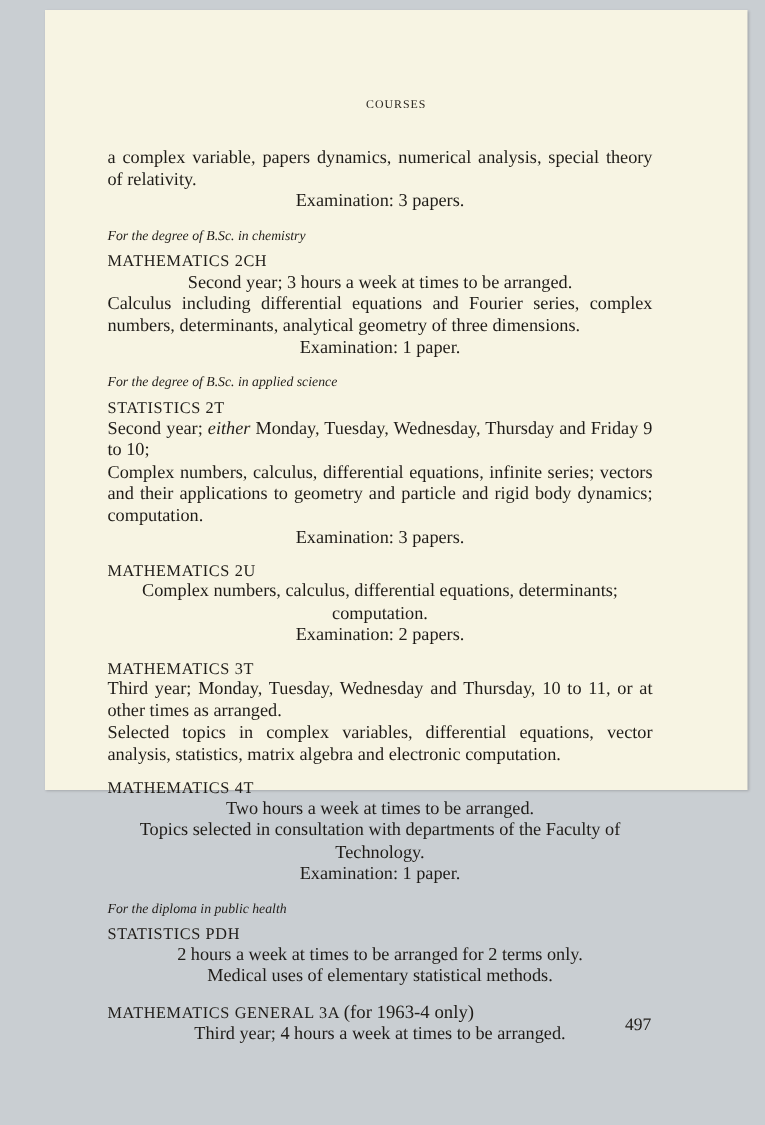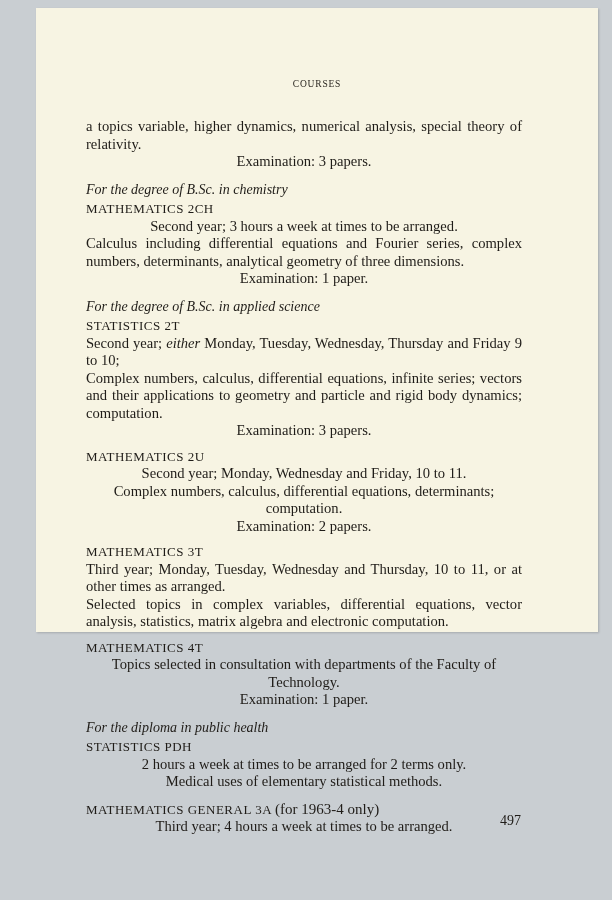--- a/index.html
+++ b/index.html
@@ -32,40 +32,40 @@
     left: 50px; top: 110px;
     width: 436px;
     font-size: 14.6px;
     line-height: 17.5px;
   }
   .block { margin: 0; }
   .line { display: block; text-align: center; }
   .just { text-align: justify; text-align-last: left; }
   .gap-lg { height: 10px; }
   .gap-md { height: 8px; }
-  .section-head { font-style: italic; display: block; margin-bottom: 2px; font-size: 14px; }
+  .section-head { font-style: italic; display: block; margin-bottom: 2px; font-size: 11px; }
   .course-code { display: block; font-size: 13px; letter-spacing: 0.5px; }
   .course-code .small { font-size: 15px; letter-spacing: 0; font-family: Liberation Serif, serif; }
   em { }
   .folio {
     position: absolute;
     right: 77px; top: 805px;
     font-size: 14px;
   }
 </style>
 </head>
 <body>
 
 <div class="page">
   <div class="running-head">COURSES</div>
 
   <div class="content">
 
     <div class="block">
-      <span class="line just">a topics variable, higher dynamics, numerical analysis, special theory of relativity.</span>
+      <span class="line just">a complex variable, papers dynamics, numerical analysis, special theory of relativity.</span>
       <span class="line">Examination: 3 papers.</span>
     </div>
 
     <div class="gap-lg"></div>
 
     <div class="block">
       <span class="section-head">For the degree of B.Sc. in chemistry</span>
       <div>
         <span class="course-code">MATHEMATICS 2CH</span>
         <span class="line">Second year; 3 hours a week at times to be arranged.</span>
@@ -83,37 +83,37 @@
         <span class="course-code">STATISTICS 2T</span>
         <span class="line just"><span>Second year; </span><em>either</em><span> Monday, Tuesday, Wednesday, Thursday and Friday 9 to 10;</span></span>
         <span class="line just">Complex numbers, calculus, differential equations, infinite series; vectors and their applications to geometry and particle and rigid body dynamics; computation.</span>
         <span class="line">Examination: 3 papers.</span>
       </div>
 
       <div class="gap-md"></div>
 
       <div>
         <span class="course-code">MATHEMATICS 2U</span>
-        <span class="line">Second year; Monday, Wednesday and Friday, 10 to 11.</span>
         <span class="line">Complex numbers, calculus, differential equations, determinants; computation.</span>
         <span class="line">Examination: 2 papers.</span>
       </div>
 
       <div class="gap-md"></div>
 
       <div>
         <span class="course-code">MATHEMATICS 3T</span>
         <span class="line just">Third year; Monday, Tuesday, Wednesday and Thursday, 10 to 11, or at other times as arranged.</span>
         <span class="line just">Selected topics in complex variables, differential equations, vector analysis, statistics, matrix algebra and electronic computation.</span>
       </div>
 
       <div class="gap-md"></div>
 
       <div>
         <span class="course-code">MATHEMATICS 4T</span>
+        <span class="line">Two hours a week at times to be arranged.</span>
         <span class="line">Topics selected in consultation with departments of the Faculty of Technology.</span>
         <span class="line">Examination: 1 paper.</span>
       </div>
     </div>
 
     <div class="gap-lg"></div>
 
     <div class="block">
       <span class="section-head">For the diploma in public health</span>
       <div>

